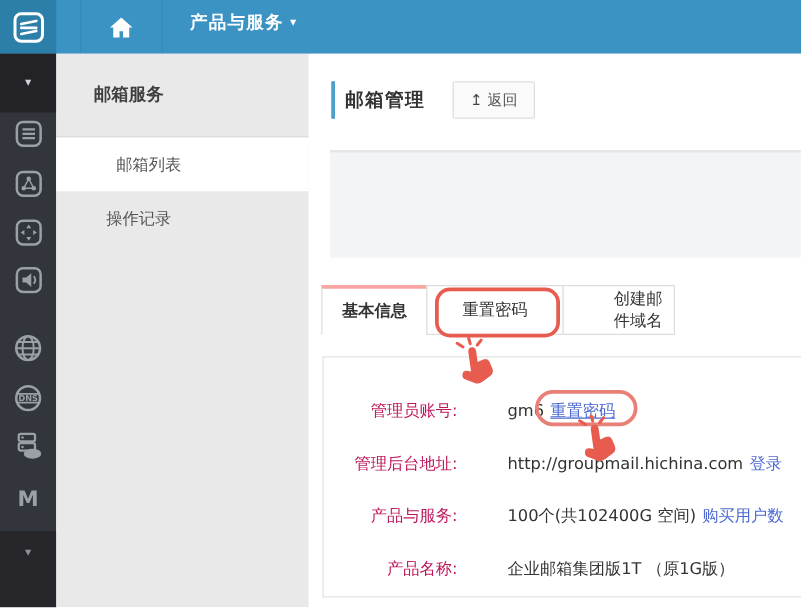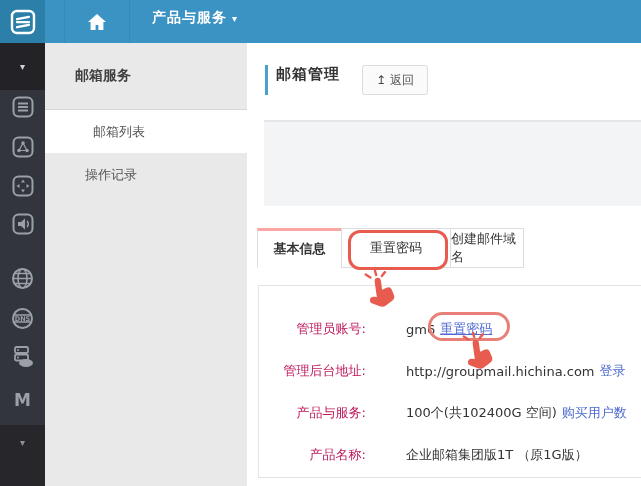--- a/index.html
+++ b/index.html
@@ -23,34 +23,34 @@
 
   
   .subbar{position:absolute;left:45px;top:43px;width:202px;height:443px;background:#e9e9e9;}
   .subbar-title{height:67px;display:flex;align-items:center;padding-left:30px;font-size:14px;font-weight:bold;color:#3f3f3f;border-bottom:1px solid #d7d7d7;box-sizing:border-box;}
   .subitem{height:43px;display:flex;align-items:center;padding-left:40px;font-size:13px;color:#555;cursor:pointer;}
   .subitem.active{background:#fff;padding-left:48px;}
 
   
   .main{position:absolute;left:247px;top:43px;width:394px;height:443px;background:#fff;}
 
-  .page-head{position:absolute;left:18px;top:22px;display:flex;}
+  .page-head{position:absolute;left:18px;top:22px;display:flex;align-items:center;}
   .head-bar{width:3px;height:30px;background:#4ba0cc;margin-right:8px;}
   .page-title{font-size:15px;font-weight:bold;color:#333;letter-spacing:1px;}
   .back-btn{margin-left:22px;height:28px;padding:0 13px;border:1px solid #ddd;background:#fafafa;border-radius:2px;display:flex;align-items:center;font-size:12px;color:#555;cursor:pointer;}
   .back-btn .bicon{font-size:12px;color:#444;margin-right:4px;}
 
   .gray-panel{position:absolute;left:17px;top:77px;width:380px;height:86px;background:#f3f4f6;border-top:2px solid #e4e6ea;box-sizing:border-box;}
 
   .tabs{position:absolute;left:10px;top:185px;display:flex;}
   .tab{height:40px;box-sizing:border-box;border:1px solid #ddd;background:#fff;display:flex;align-items:center;justify-content:center;font-size:13px;color:#333;cursor:pointer;margin-left:-1px;}
   .tab:first-child{margin-left:0;}
   .tab.t0{width:85px;border-top:3px solid #fca5a5;border-bottom:1px solid #fff;font-weight:bold;}
   .tab.t1{width:110px;}
-  .tab.t2{width:74px;}
+  .tab.t2{width:90px;padding-left:40px;}
 
   .content-panel{position:absolute;left:11px;top:242px;width:385px;height:193px;background:#fff;border:1px solid #e3e3e3;border-right:none;box-sizing:border-box;padding-top:22px;}
   .drow{height:42px;display:flex;align-items:center;font-size:13px;}
   .dlabel{width:107px;text-align:right;color:#be185d;flex:0 0 107px;}
   .dvalue{margin-left:40px;color:#333;white-space:nowrap;}
   .dlink{color:#4e6ad0;cursor:pointer;margin-left:5px;}
   .dlink.u{text-decoration:underline;}
 
   
   .anno-box-tab{position:absolute;left:101px;top:187px;width:100px;height:40px;border:3px solid #e85c50;border-radius:12px;box-sizing:border-box;pointer-events:none;}

